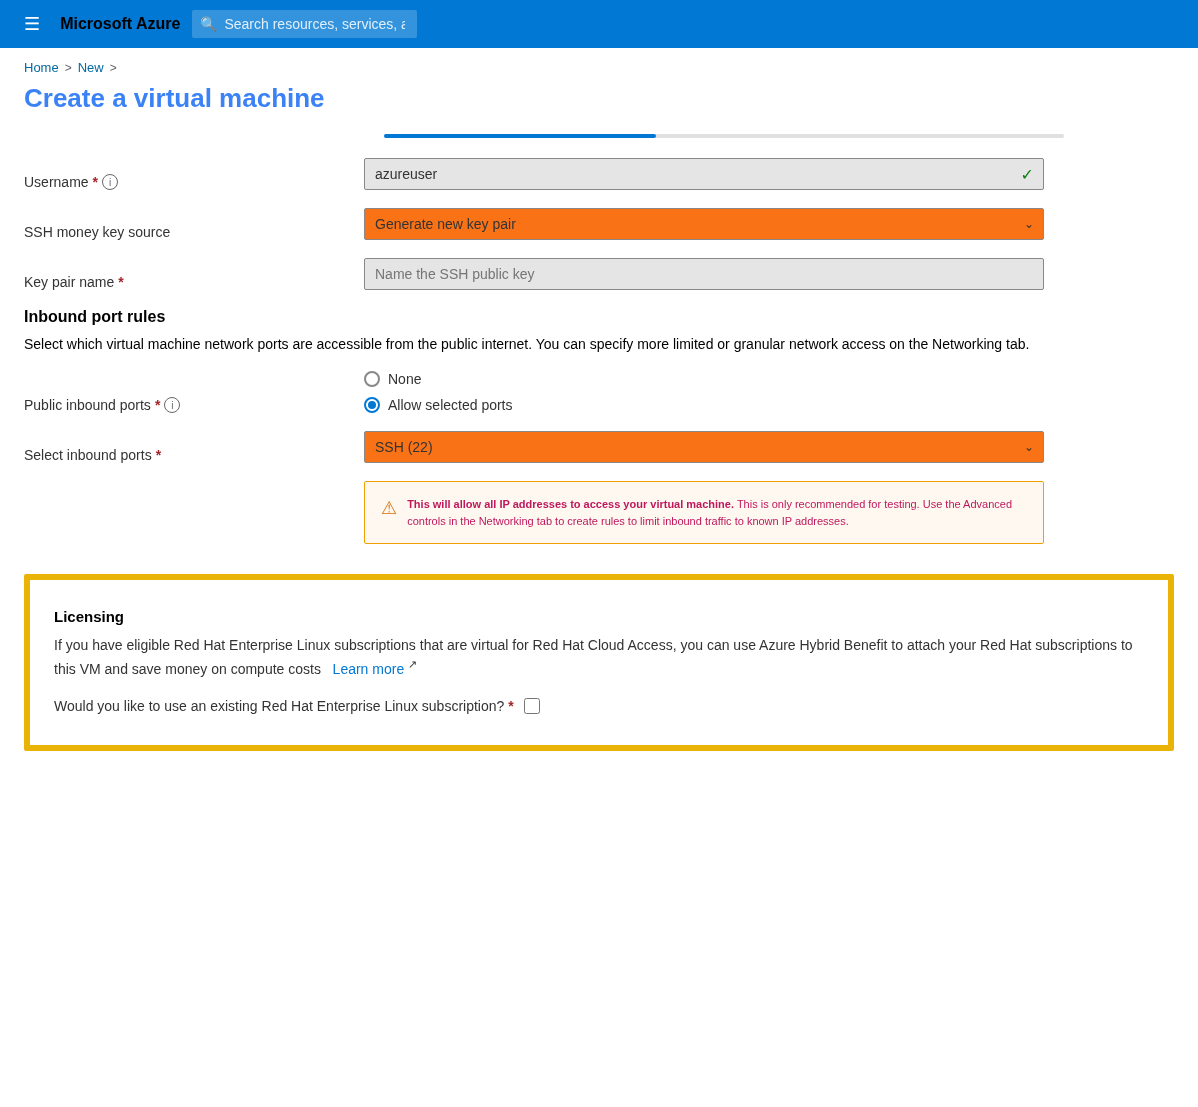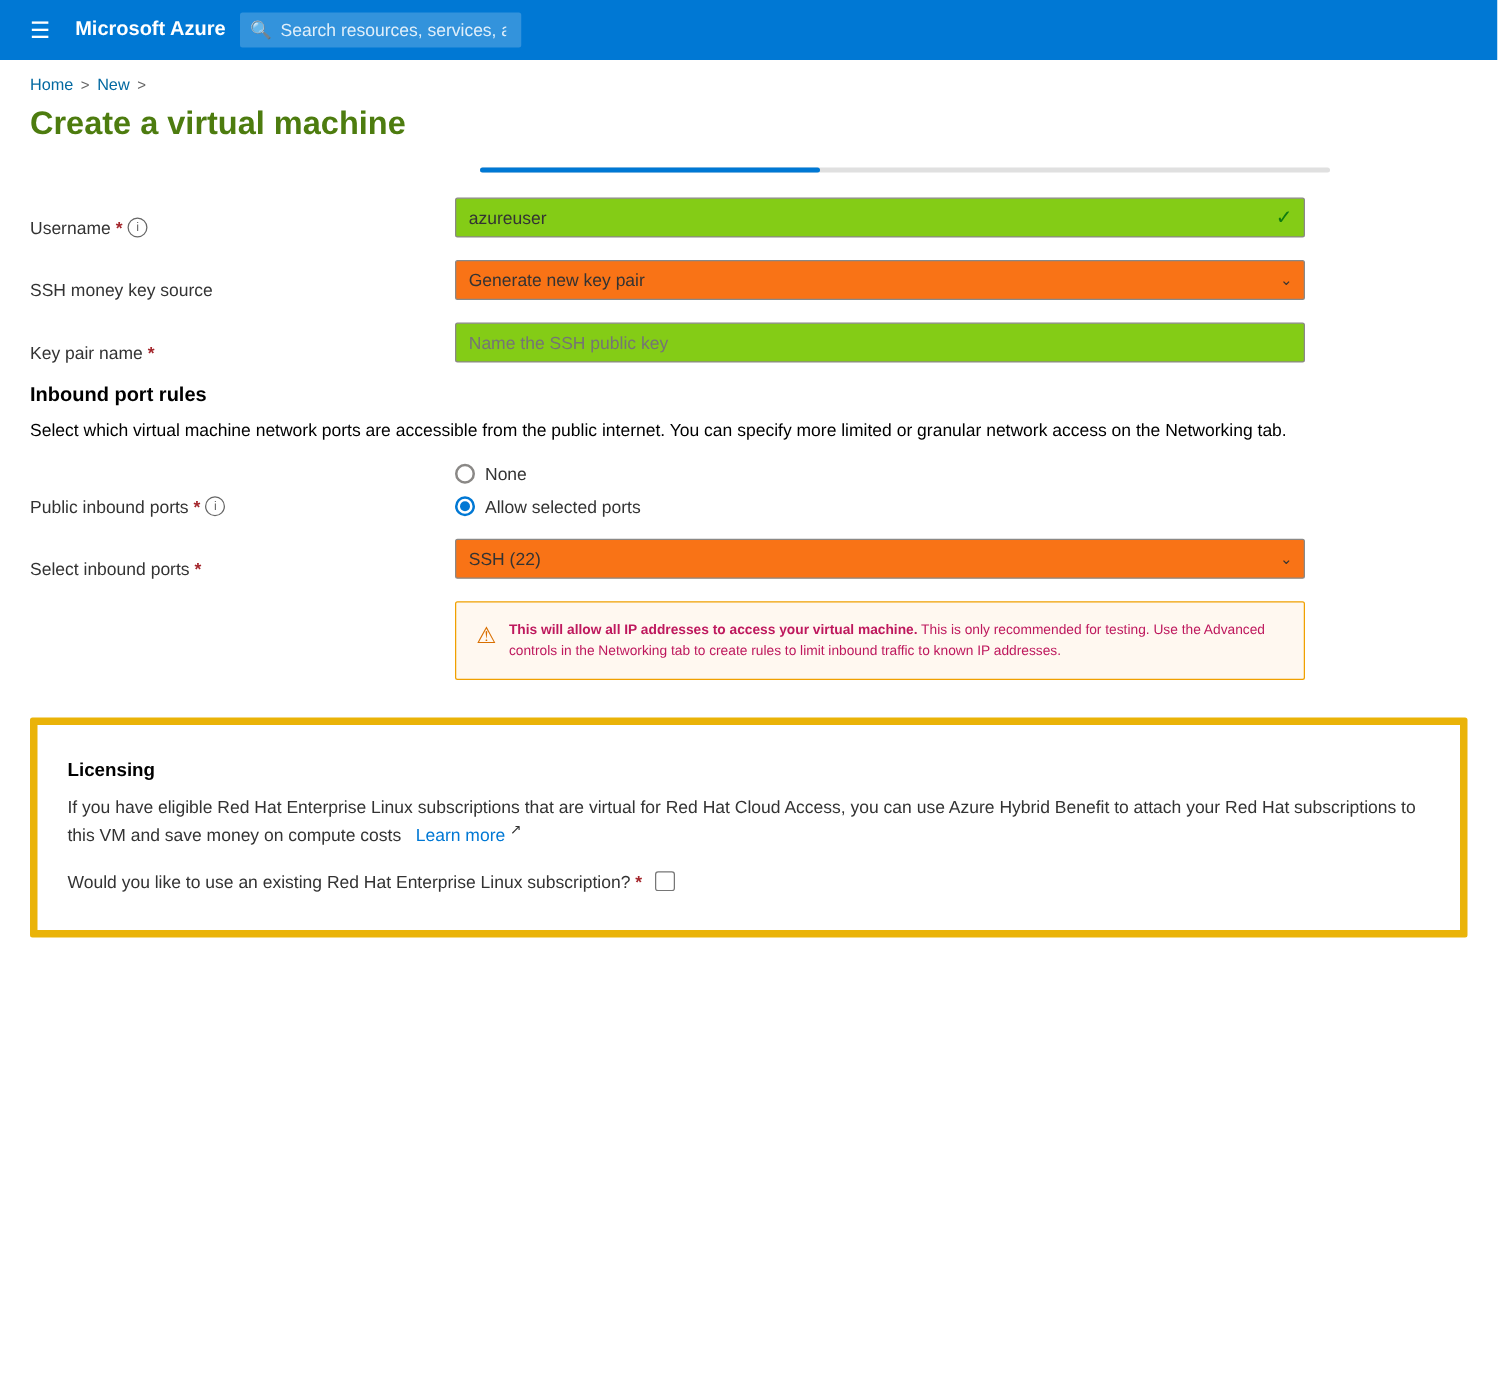--- a/index.html
+++ b/index.html
@@ -14,21 +14,21 @@
       height: 48px;
       gap: 12px;
     }
     .hamburger {
       color: #fff;
       font-size: 18px;
       cursor: pointer;
       padding: 8px;
     }
     .brand {
-      color: #ffffff;
+      color: #000000;
       font-weight: 700;
       font-size: 16px;
       white-space: nowrap;
     }
     .search-bar {
       flex: 1;
       background: rgba(255,255,255,0.2);
       border: none;
       border-radius: 2px;
       padding: 6px 12px 6px 32px;
@@ -63,21 +63,21 @@
       font-size: 13px;
     }
     .breadcrumb a { color: #0369a1; text-decoration: none; }
     .breadcrumb-sep { color: #666; font-size: 12px; }
 
     
     .page-title {
       padding: 4px 24px 20px;
       font-size: 26px;
       font-weight: 600;
-      color: #4d7c0f;
+      color: #3b82f6;
     }
 
     
     .main-content {
       padding: 0 24px 40px;
     }
 
     
     .progress-bar-container {
       margin-bottom: 20px;
@@ -132,21 +132,21 @@
       max-width: 680px;
     }
     .input-field {
       width: 100%;
       border: 1px solid #8a8886;
       border-radius: 2px;
       padding: 7px 10px;
       font-size: 14px;
       color: #333;
       outline: none;
-      background: #84cc16;
+      background: #e5e5e5;
     }
     .input-field.valid {
       border-color: #8a8886;
     }
     .input-valid-indicator {
       position: relative;
     }
     .input-valid-indicator .check-mark {
       position: absolute;
       right: 10px;

